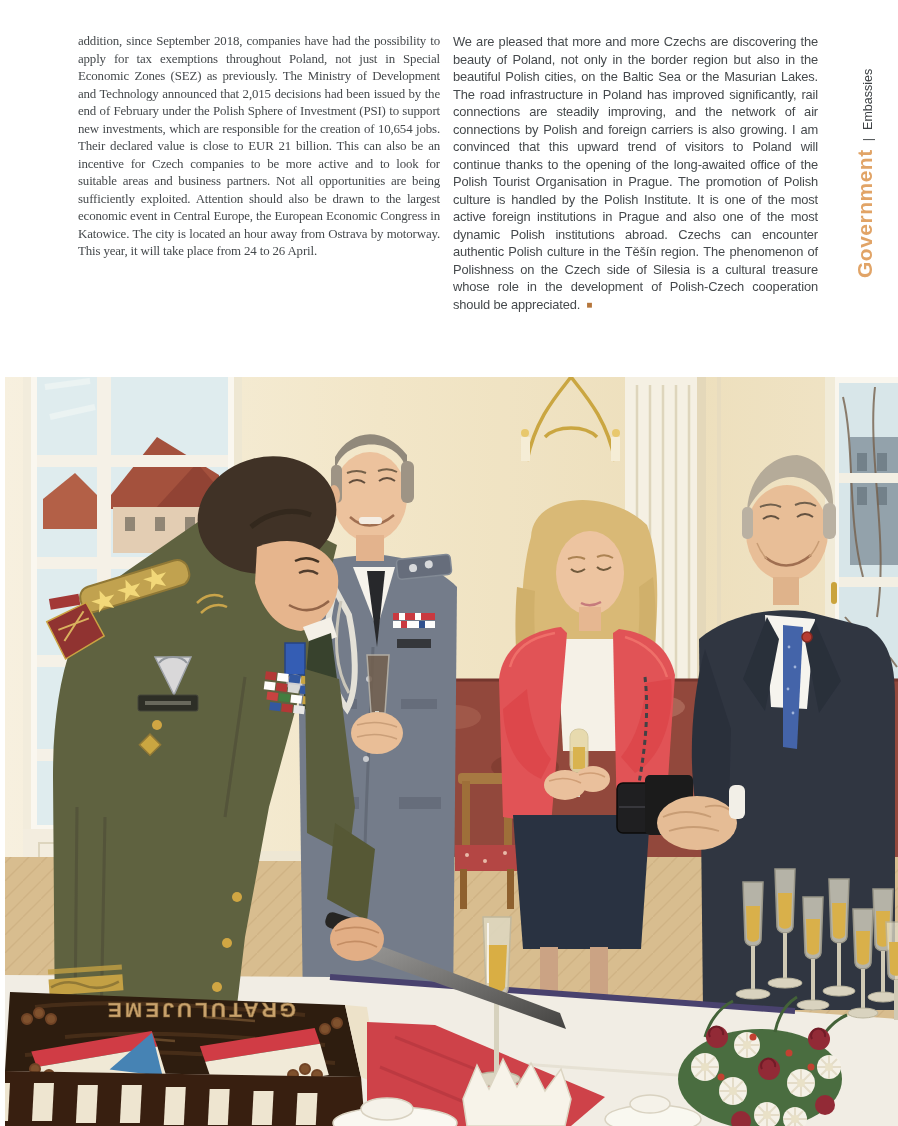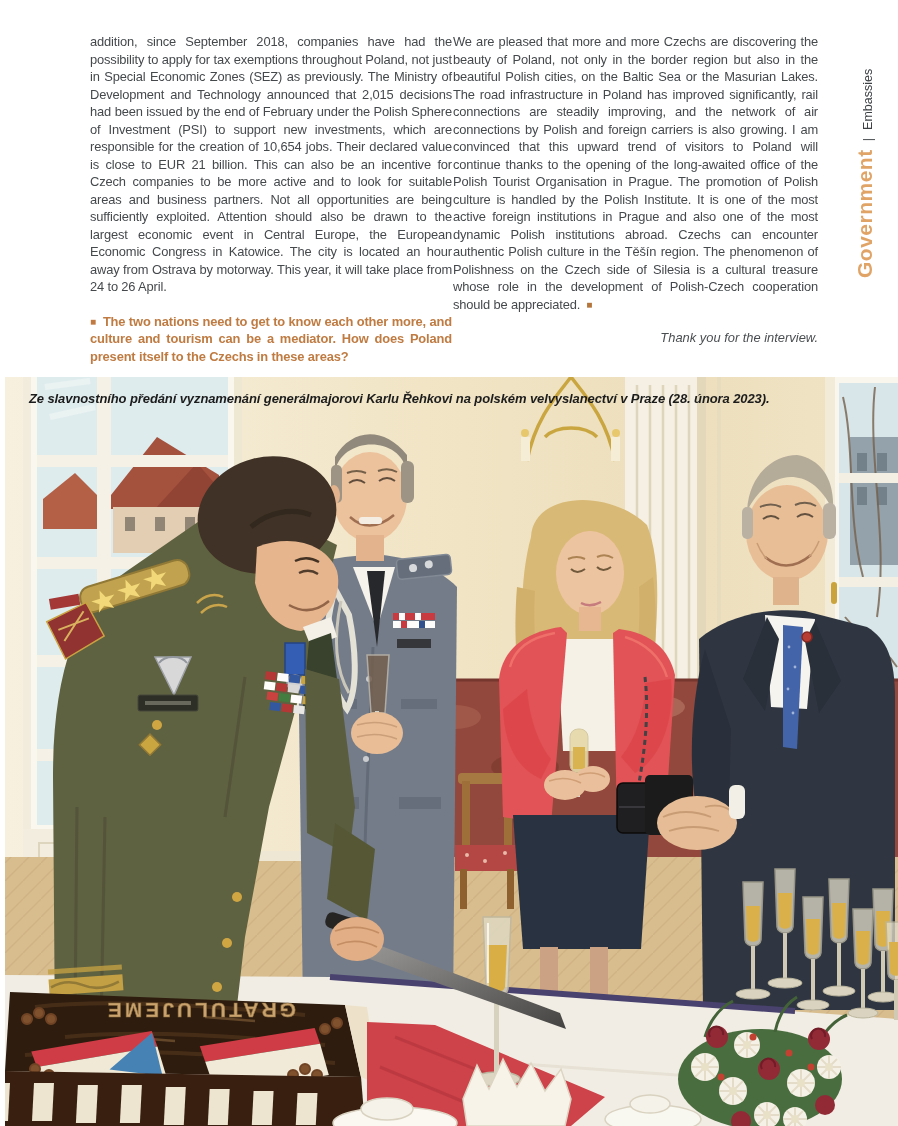--- a/index.html
+++ b/index.html
@@ -1,21 +1,21 @@
 <!DOCTYPE html>
 <html><head>
 <meta charset="utf-8">
 <style>
   html,body{margin:0;padding:0;background:#ffffff;}
   .page{position:relative;width:898px;height:1126px;background:#ffffff;overflow:hidden;
         font-family:"Liberation Sans",sans-serif;}
   
   .col{position:absolute;top:33px;font-size:12.9px;line-height:17.5px;color:#45494c;
        text-align:justify;letter-spacing:-0.15px;}
-  .col-left{left:90px;width:362px;}
+  .col-left{left:78px;width:362px;font-family:Liberation Serif, serif;}
   .col-right{left:453px;width:365px;}
   .question{margin:17px 0 0 0;color:#bf7b41;font-weight:bold;}
   .q-bullet{display:inline-block;margin-right:7px;font-size:10px;vertical-align:1px;color:#bf7b41;}
   .end-mark{display:inline-block;margin-left:6px;font-size:10px;vertical-align:1px;color:#b5763c;}
   p{margin:0;}
   .signoff{margin-top:16px;text-align:right;font-style:italic;color:#4a4e51;letter-spacing:0;}
   
   .vlabel{position:absolute;left:853px;top:278px;transform:rotate(-90deg);transform-origin:0 0;
           white-space:nowrap;display:flex;align-items:baseline;gap:8px;}
   .vlabel .sect{font-size:21px;font-weight:bold;color:#e1a467;letter-spacing:0.5px;}
@@ -26,38 +26,33 @@
   .photo-caption{position:absolute;left:29px;top:389px;z-index:3;font-size:13px;line-height:19.5px;
                  font-style:italic;font-weight:bold;color:#1c1c1c;letter-spacing:-0.1px;}
 </style>
 </head>
 <body>
 
 <div class="page">
 
   <div class="col col-left">
     <p><span>addition, since September 2018, companies have had the possibility to apply for tax exemptions throughout Poland, not just in Special Economic Zones (SEZ) as previously. The Ministry of Development and Technology announced that 2,015 decisions had been issued by the end of February under the Polish Sphere of Investment (PSI) to support new investments, which are responsible for the creation of 10,654 jobs. Their declared value is close to EUR 21 billion. This can also be an incentive for Czech companies to be more active and to look for suitable areas and business partners. Not all opportunities are being sufficiently exploited. Attention should also be drawn to the largest economic event in Central Europe, the European Economic Congress in Katowice. The city is located an hour away from Ostrava by motorway. This year, it will take place from 24 to 26 April.</span></p>
-    <p class="question">
-      <span class="q-bullet">■</span><span>The two nations need to get to know each other more, and culture and tourism can be a mediator. How does Poland present itself to the Czechs in these areas?</span>
-    </p>
   </div>
 
   <div class="col col-right">
     <p><span>We are pleased that more and more Czechs are discovering the beauty of Poland, not only in the border region but also in the beautiful Polish cities, on the Baltic Sea or the Masurian Lakes. The road infrastructure in Poland has improved significantly, rail connections are steadily improving, and the network of air connections by Polish and foreign carriers is also growing. I am convinced that this upward trend of visitors to Poland will continue thanks to the opening of the long-awaited office of the Polish Tourist Organisation in Prague. The promotion of Polish culture is handled by the Polish Institute. It is one of the most active foreign institutions in Prague and also one of the most dynamic Polish institutions abroad. Czechs can encounter authentic Polish culture in the Těšín region. The phenomenon of Polishness on the Czech side of Silesia is a cultural treasure whose role in the development of Polish-Czech cooperation should be appreciated.</span><span class="end-mark">■</span></p>
-    <p class="signoff">Thank you for the interview.</p>
   </div>
 
   <div class="vlabel">
     <span class="sect">Government</span>
     <span class="div">|</span>
     <span class="subsect">Embassies</span>
   </div>
 
   <div class="photo-caption">
-    <div>Ze slavnostního předání vyznamenání generálmajorovi Karlu Řehkovi na polském velvyslanectví v Praze (28. února 2023).</div>
   </div>
 
   <svg class="photo-svg" viewBox="0 0 893 749" xmlns="http://www.w3.org/2000/svg">
     <defs>
       <linearGradient id="wall" x1="0" y1="0" x2="1" y2="0">
         <stop offset="0" stop-color="#f8f2e2"></stop>
           <stop offset="0.42" stop-color="#f3e7ca"></stop>
         <stop offset="0.75" stop-color="#eee0bd"></stop>
           <stop offset="1" stop-color="#f1e5c8"></stop>
       </linearGradient>

